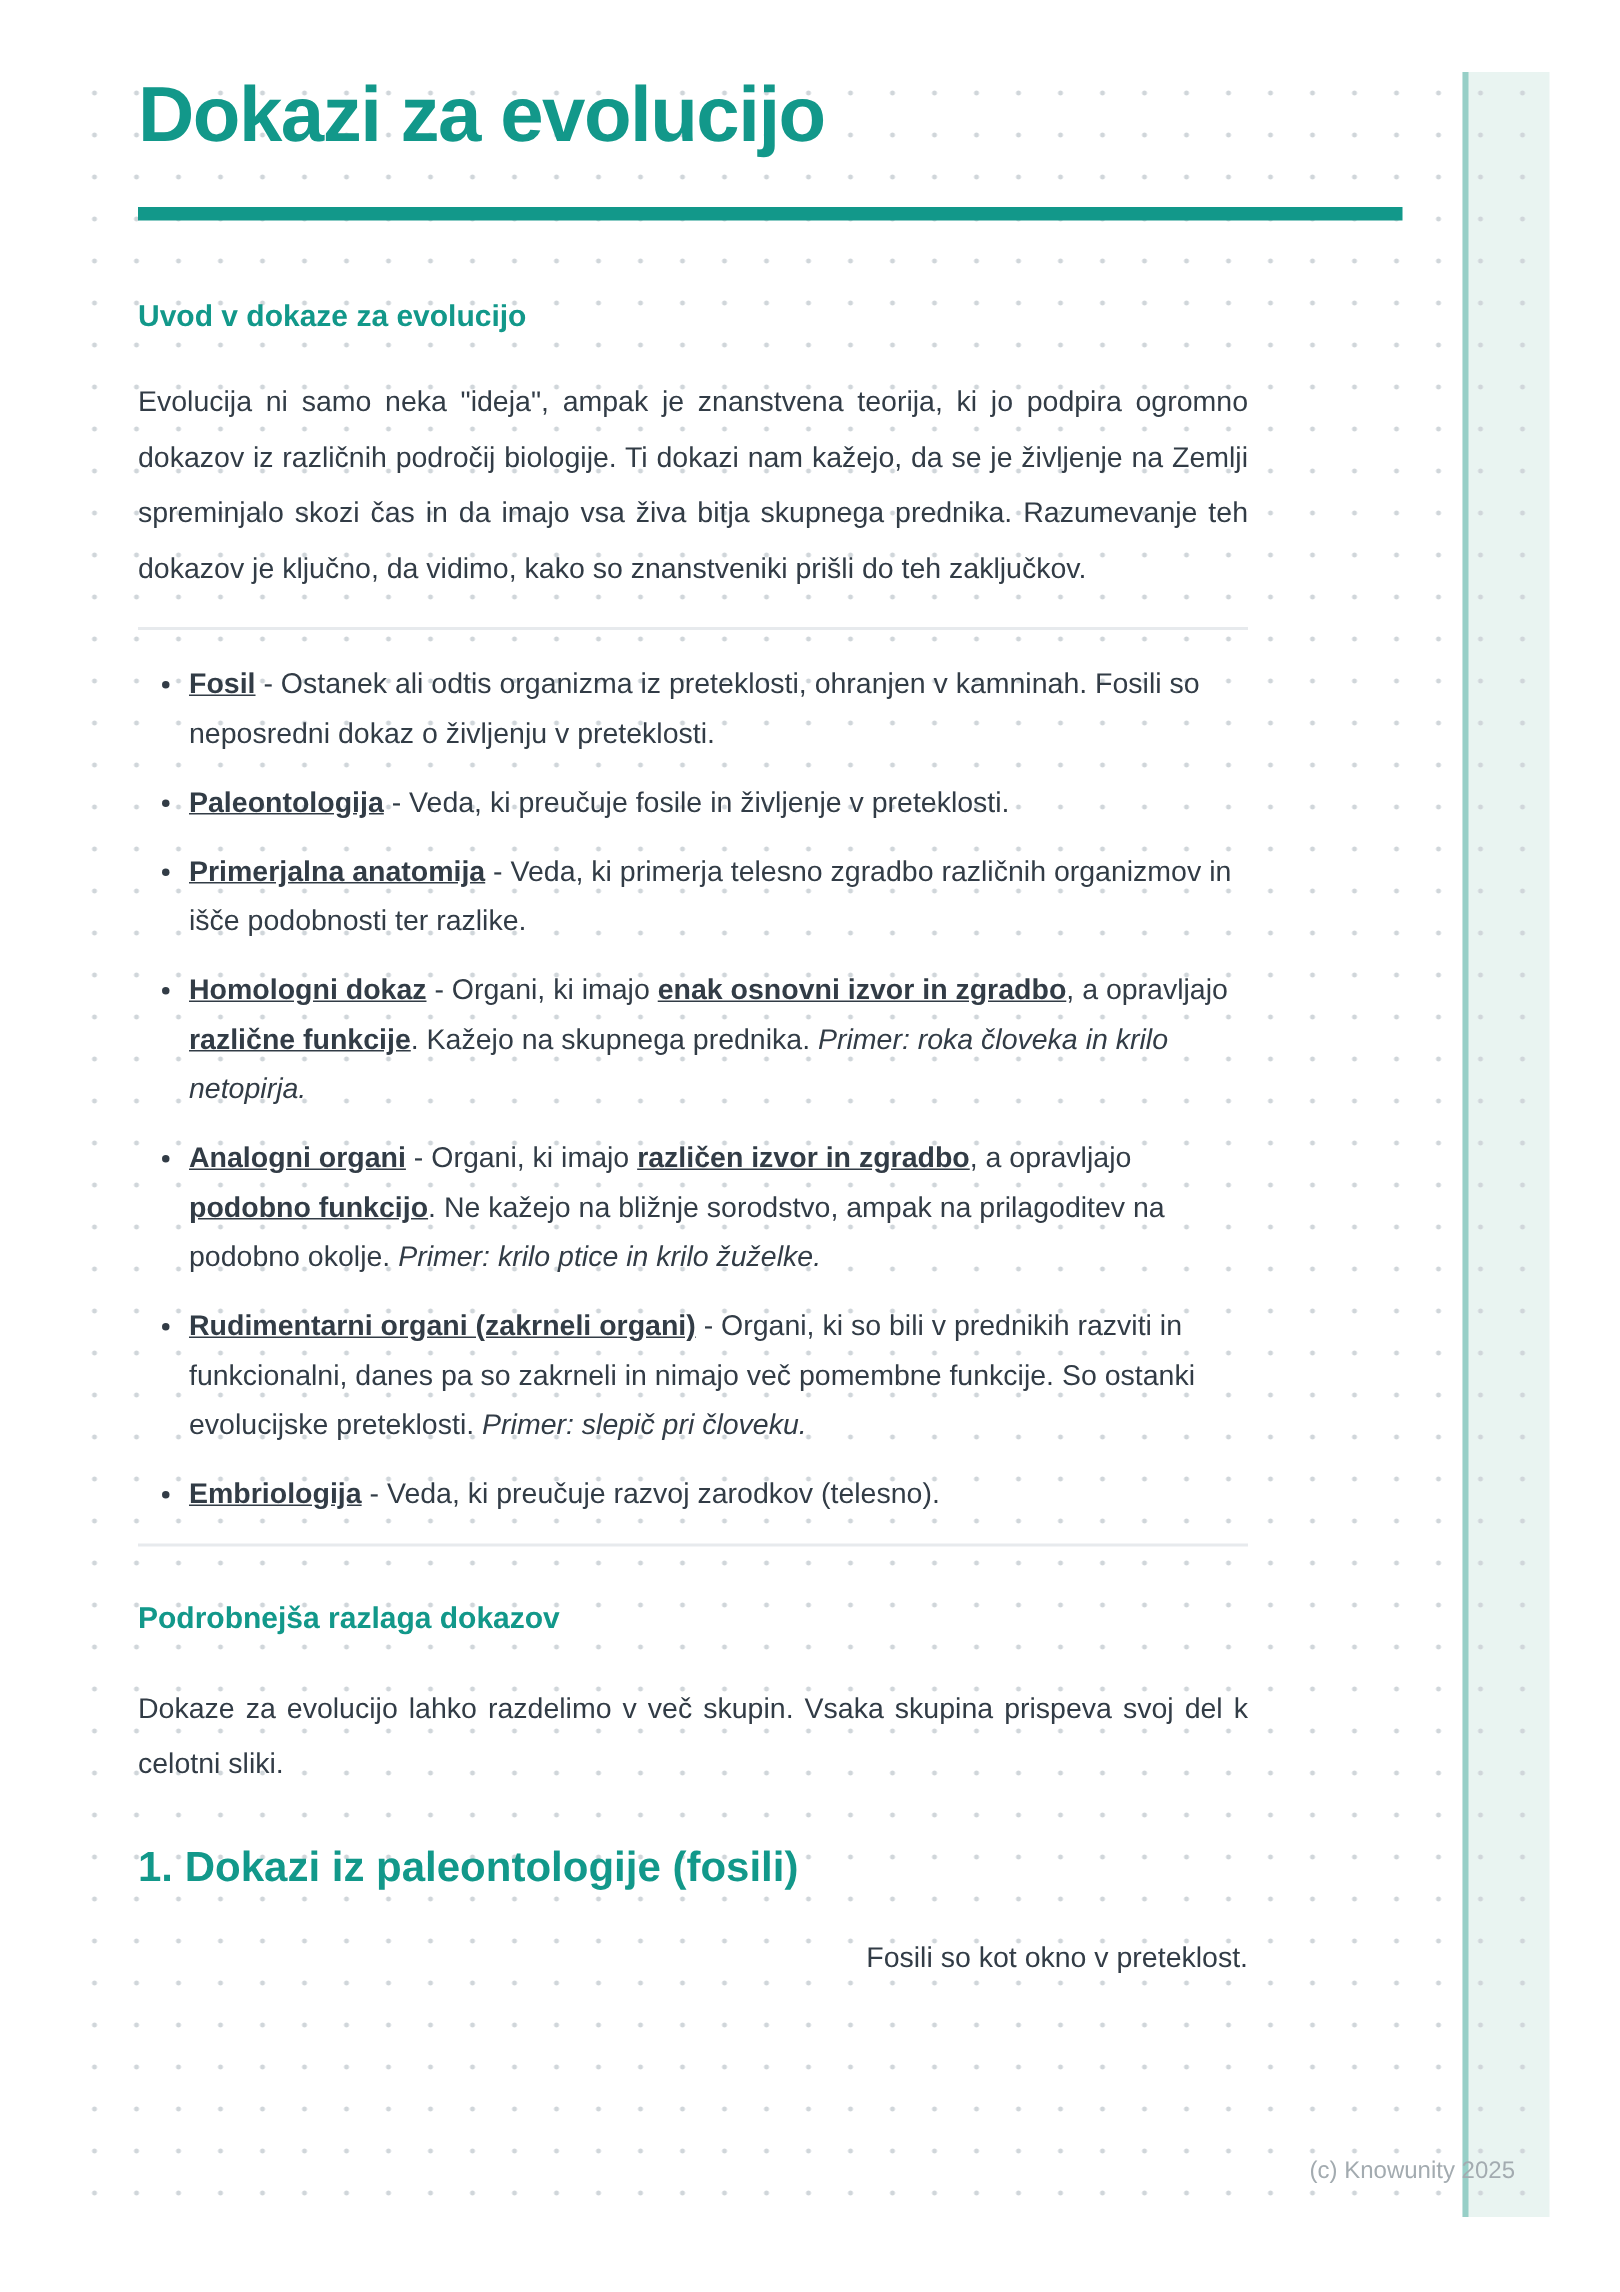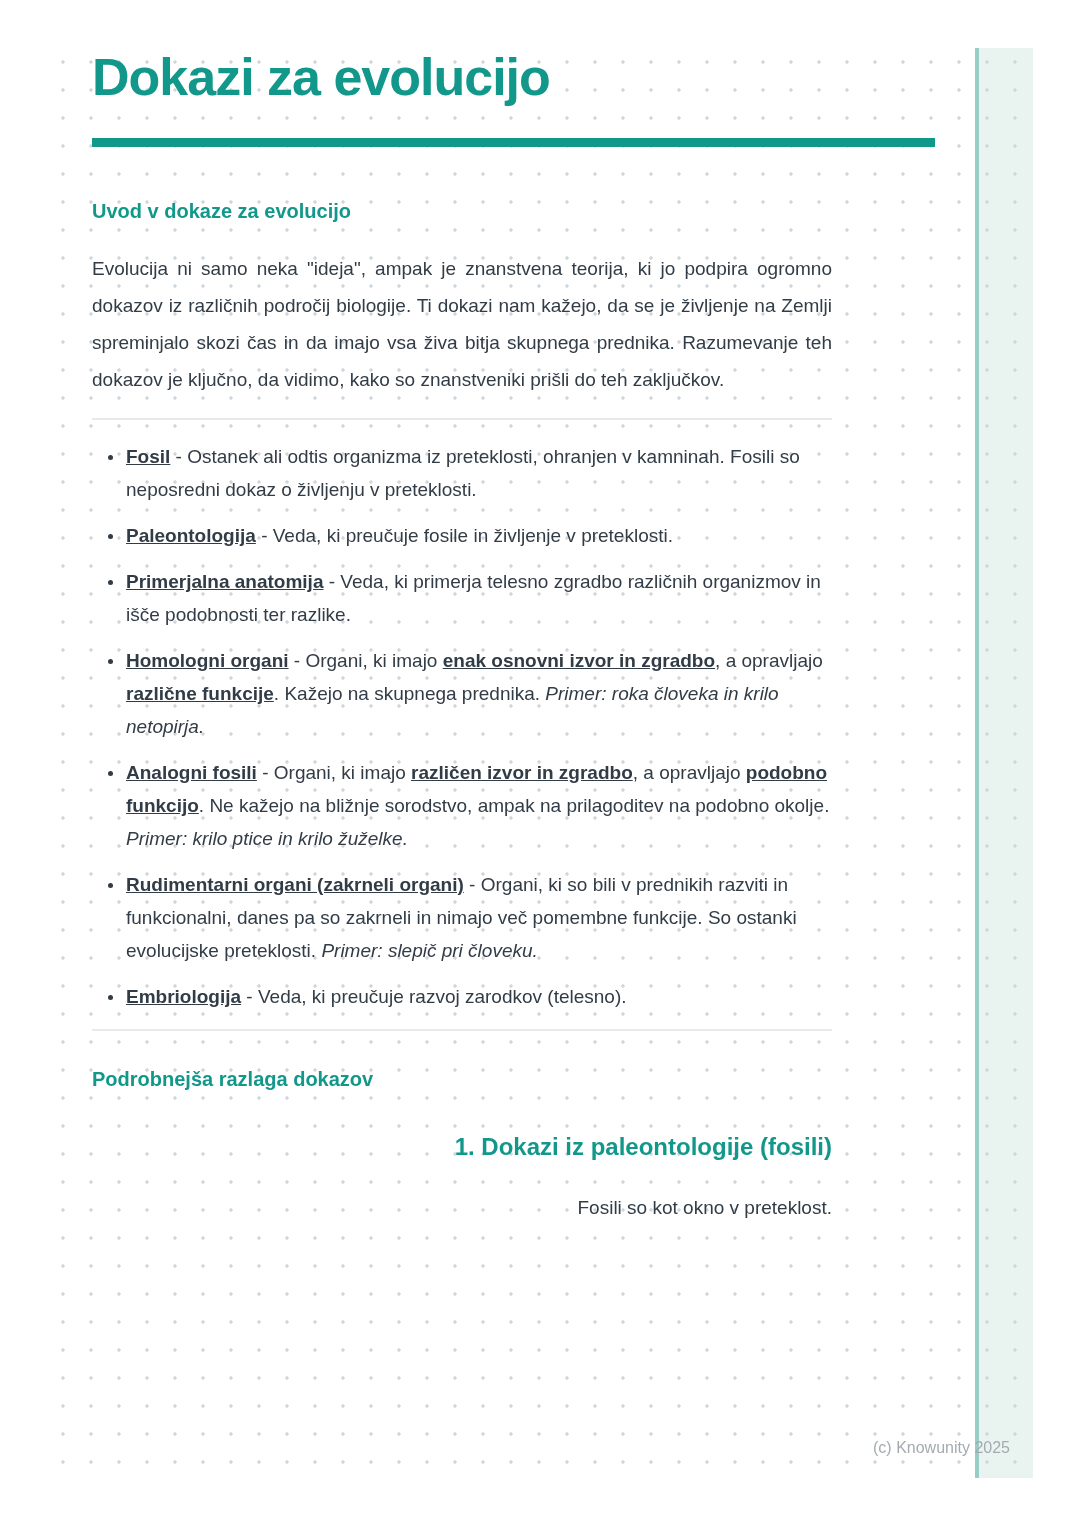--- a/index.html
+++ b/index.html
@@ -40,24 +40,23 @@
     background:var(--accent,#12988a);
   }
   h2 {
     font-size:20px; line-height:36px; font-weight:bold;
     color:var(--accent,#12988a);
   }
   h2.sec-intro   { margin-top:46px; }
   h2.sec-key     { margin-top:36px; }
   h2.sec-details { margin-top:30px; }
   h3 {
-    font-size:24px; line-height:32px; font-weight:bold;
+    font-size:28px; line-height:32px; font-weight:bold;
     color:var(--accent,#12988a);
     margin-top:34px;
-    text-align:right;
   }
   p.body-par {
     font-size:19px; line-height:37px;
     text-align:justify;
   }
   p.intro-par   { margin-top:21px; }
   p.details-par { margin-top:24px; }
   p.plain-par   { margin-top:26px; text-align:right; }
   hr.divider {
     border:none; border-top:2px solid var(--divider,#e7eaed);
@@ -98,29 +97,30 @@
 
     <h2 class="sec-intro">Uvod v dokaze za evolucijo</h2>
     <p class="body-par intro-par">Evolucija ni samo neka "ideja", ampak je znanstvena teorija, ki jo podpira ogromno dokazov iz različnih področij biologije. Ti dokazi nam kažejo, da se je življenje na Zemlji spreminjalo skozi čas in da imajo vsa živa bitja skupnega prednika. Razumevanje teh dokazov je ključno, da vidimo, kako so znanstveniki prišli do teh zaključkov.</p>
 
     <hr class="divider divider-1">
 
     <ul class="key-list" id="key-terms-list">
         <li><span class="seg-b">Fosil</span><span> - Ostanek ali odtis organizma iz preteklosti, ohranjen v kamninah. Fosili so neposredni dokaz o življenju v preteklosti.</span></li>
         <li><span class="seg-b">Paleontologija</span><span> - Veda, ki preučuje fosile in življenje v preteklosti.</span></li>
         <li><span class="seg-b">Primerjalna anatomija</span><span> - Veda, ki primerja telesno zgradbo različnih organizmov in išče podobnosti ter razlike.</span></li>
-        <li><span class="seg-b">Homologni organi</span><span> - Organi, ki imajo </span><span class="seg-b">enak osnovni izvor in zgradbo</span><span>, a opravljajo </span><span class="seg-b">različne funkcije</span><span>. Kažejo na skupnega prednika. </span><span class="seg-i">Primer: roka človeka in krilo netopirja.</span></li>
-        <li><span class="seg-b">Analogni fosili</span><span> - Organi, ki imajo </span><span class="seg-b">različen izvor in zgradbo</span><span>, a opravljajo </span><span class="seg-b">podobno funkcijo</span><span>. Ne kažejo na bližnje sorodstvo, ampak na prilagoditev na podobno okolje. </span><span class="seg-i">Primer: krilo ptice in krilo žuželke.</span></li>
+        <li><span class="seg-b">Homologni dokaz</span><span> - Organi, ki imajo </span><span class="seg-b">enak osnovni izvor in zgradbo</span><span>, a opravljajo </span><span class="seg-b">različne funkcije</span><span>. Kažejo na skupnega prednika. </span><span class="seg-i">Primer: roka človeka in krilo netopirja.</span></li>
+        <li><span class="seg-b">Analogni organi</span><span> - Organi, ki imajo </span><span class="seg-b">različen izvor in zgradbo</span><span>, a opravljajo </span><span class="seg-b">podobno funkcijo</span><span>. Ne kažejo na bližnje sorodstvo, ampak na prilagoditev na podobno okolje. </span><span class="seg-i">Primer: krilo ptice in krilo žuželke.</span></li>
         <li><span class="seg-b">Rudimentarni organi (zakrneli organi)</span><span> - Organi, ki so bili v prednikih razviti in funkcionalni, danes pa so zakrneli in nimajo več pomembne funkcije. So ostanki evolucijske preteklosti. </span><span class="seg-i">Primer: slepič pri človeku.</span></li>
         <li><span class="seg-b">Embriologija</span><span> - Veda, ki preučuje razvoj zarodkov (telesno).</span></li>
       </ul>
 
     <hr class="divider divider-2">
 
     <h2 class="sec-details">Podrobnejša razlaga dokazov</h2>
+    <p class="body-par details-par">Dokaze za evolucijo lahko razdelimo v več skupin. Vsaka skupina prispeva svoj del k celotni sliki.</p>
 
     <h3>1. Dokazi iz paleontologije (fosili)</h3>
     <p class="body-par plain-par">Fosili so kot okno v preteklost.</p>
 
   </div>
 
   <div class="copyright">(c) Knowunity 2025</div>
 
 </div>
 

